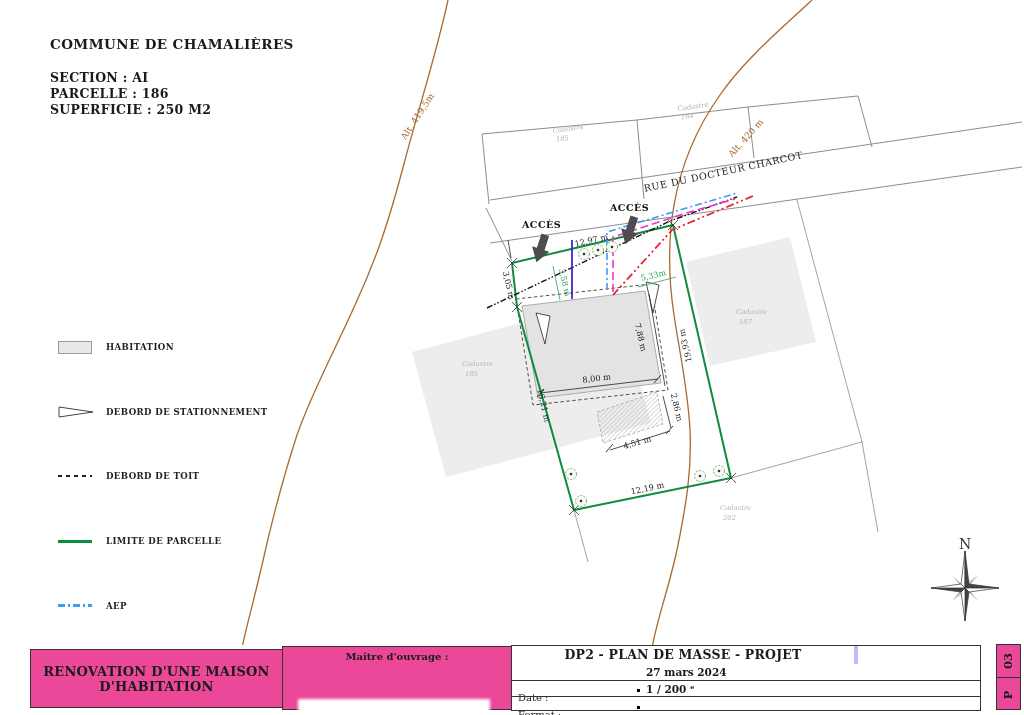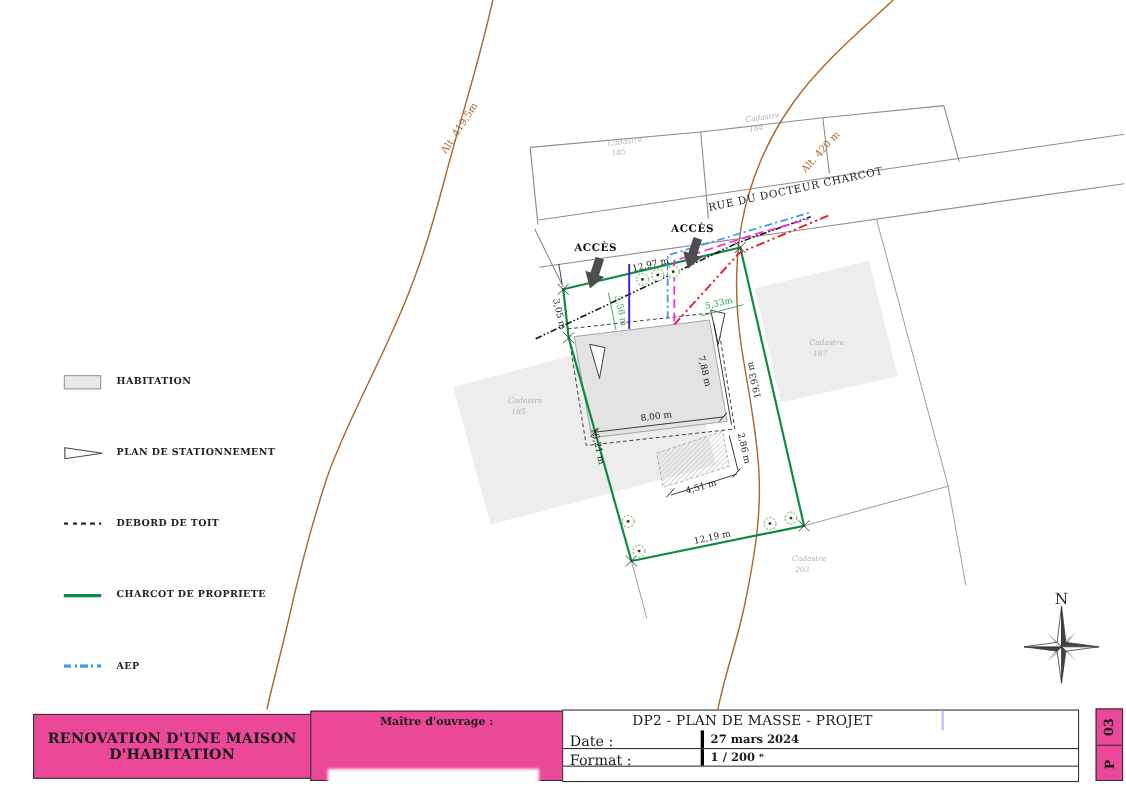--- a/index.html
+++ b/index.html
@@ -17,67 +17,73 @@
   .sw-rect{width:32px;height:11px;background:#e9e9e9;border:1px solid #9a9a9a;}
   .sw-line{width:34px;}
   .box{position:absolute;border:1.2px solid #333;box-sizing:border-box;background:#ec4899;}
   .tb-left{left:30px;top:649px;width:253px;height:59px;display:flex;flex-direction:column;
            align-items:center;justify-content:center;text-align:center;font-size:13px;font-weight:700;letter-spacing:.2px;}
   .tb-mid{left:282px;top:646px;width:230px;height:64px;text-align:center;}
   .tb-mid .mo{font-size:10px;font-weight:700;margin-top:4px;}
   .stamp{position:absolute;left:298px;top:699px;width:192px;height:16px;background:#fff;filter:blur(1.5px);z-index:5;}
   .tb-table{left:511px;top:645px;width:470px;height:66px;border:1.2px solid #333;box-sizing:border-box;background:#fff;}
   .tb-row{position:absolute;left:0;width:100%;box-sizing:border-box;border-bottom:1px solid #333;display:flex;}
-  .tb-cell-label{width:128px;border-right:3px solid #000000;box-sizing:border-box;font-size:13px;padding:3px 0 0 6px;}
+  .tb-cell-label{width:128px;border-right:3px solid #000000;box-sizing:border-box;font-size:10px;padding:3px 0 0 6px;margin-top:25px;}
   .tb-cell-value{flex:1;font-size:10.5px;font-weight:600;padding:1.5px 0 0 6px;}
-  .tb-doc{position:absolute;left:0;top:0;width:346px;height:18px;border-right:2px solid #c4b5fd;
-          box-sizing:border-box;text-align:center;font-size:12.5px;font-weight:400;letter-spacing:.2px;padding-top:1px;}
+  .tb-doc{position:absolute;left:0;top:0;width:346px;height:18px;border-right:4px solid #c4b5fd;
+          box-sizing:border-box;text-align:center;font-size:12.5px;font-weight:700;letter-spacing:.2px;padding-top:1px;}
   .tb-num{left:996px;top:644px;width:25px;height:66px;}
   .tb-num .cell{position:absolute;left:0;width:100%;display:flex;align-items:center;justify-content:center;}
   .tb-num .c1{top:0;height:33px;border-bottom:1px solid #333;box-sizing:border-box;}
   .tb-num .c2{top:33px;height:33px;}
   .vert{transform:rotate(-90deg);font-size:11.5px;font-weight:700;}
   svg text{font-family:"DejaVu Serif","Liberation Serif",serif;}
   .cad{fill:#b3b3b3;font-style:italic;font-size:6.8px;}
   .dim{fill:#1c1c1c;font-size:8.2px;}
   .gdim{fill:#2f9e57;font-size:8px;}
   .alt{fill:#a9692e;font-size:9px;}
 </style>
 </head>
 <body>
 
 <div id="page">
 
+  <div class="hdr">
+    <div class="commune">COMMUNE DE CHAMALIÈRES</div>
+    <div class="line">SECTION : AI</div>
+    <div class="line">PARCELLE : 186</div>
+    <div class="line">SUPERFICIE : 250 M2</div>
+  </div>
 
   <div class="legend">
     <div class="lrow">
       <span class="lswatch">
           <span class="sw-rect"></span>
         </span>
       <span class="llabel">HABITATION</span>
     </div>
     <div class="lrow">
       <span class="lswatch">
         <svg width="36" height="14">
             <polygon points="1,2 35,7 1,12" fill="#fff" stroke="#444" stroke-width="1"></polygon>
           </svg>
       </span>
-      <span class="llabel">PLAN DE STATIONNEMENT</span>
+      <span class="llabel">DEBORD DE STATIONNEMENT</span>
     </div>
     <div class="lrow">
       <span class="lswatch">
         <span class="sw-line" style="height:2px;background:repeating-linear-gradient(90deg,#222 0 4px,transparent 4px 8px);"></span>
       </span>
       <span class="llabel">DEBORD DE TOIT</span>
     </div>
     <div class="lrow">
       <span class="lswatch">
           <span class="sw-line" style="height:3px;background:#0e8c40;"></span>
         </span>
-      <span class="llabel">CHARCOT DE PROPRIETE</span>
+      <span class="llabel">LIMITE DE PARCELLE</span>
     </div>
     <div class="lrow">
       <span class="lswatch">
         <span class="sw-line" style="height:3px;background:repeating-linear-gradient(90deg,#3f9bf5 0 7px,transparent 7px 10px,#3f9bf5 10px 12px,transparent 12px 15px);"></span>
       </span>
       <span class="llabel">AEP</span>
     </div>
     <div class="lrow">
       <span class="lswatch">
         <span class="sw-line" style="height:3px;background:repeating-linear-gradient(90deg,#e6242b 0 7px,transparent 7px 10px,#e6242b 10px 12px,transparent 12px 15px);"></span>

